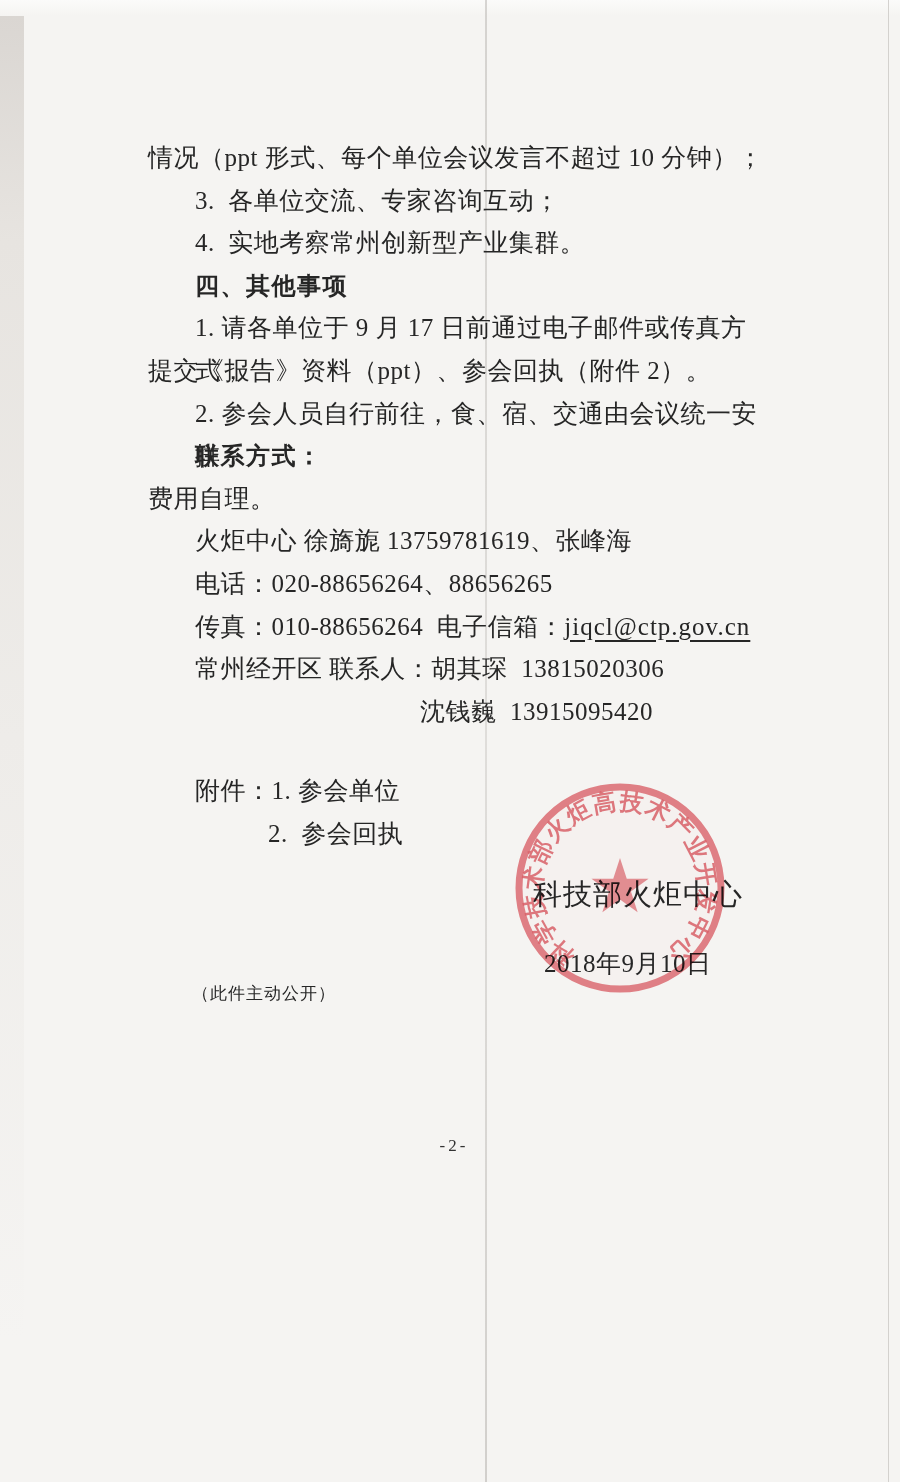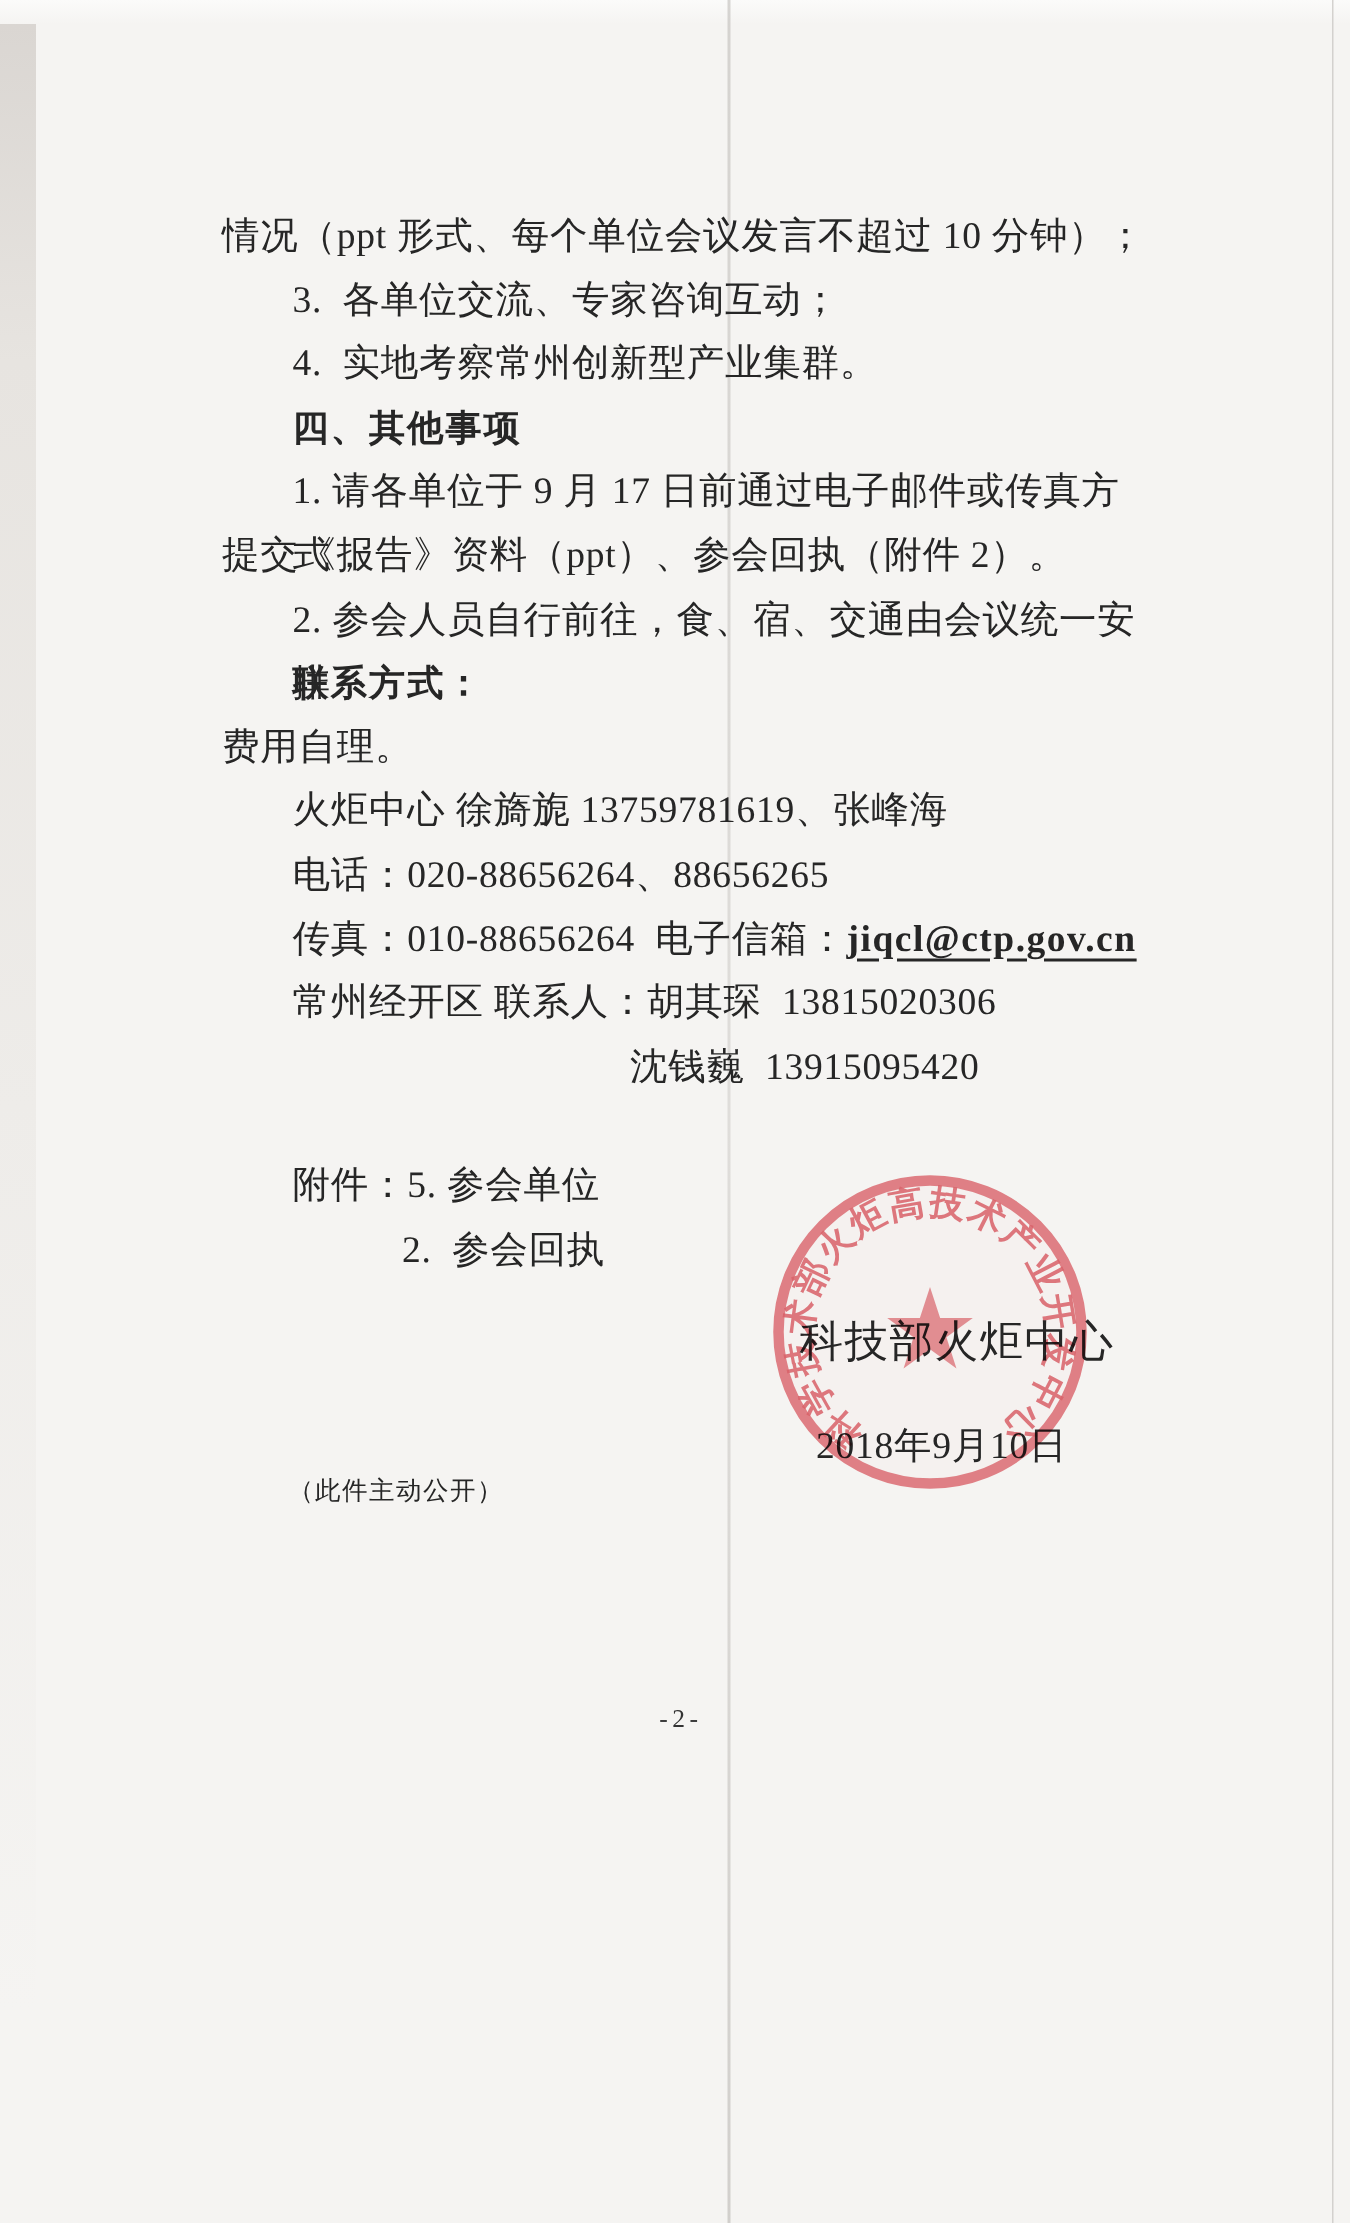--- a/index.html
+++ b/index.html
@@ -36,21 +36,20 @@
   }
   .indent{padding-left:47px;}
   .indent-big{padding-left:272px;}
   .bold{
     font-family:"Liberation Sans","DejaVu Sans",sans-serif;
     font-weight:700;letter-spacing:1.5px;font-size:24px;
   }
   .email{
     text-decoration:underline;text-underline-offset:5px;
     letter-spacing:1px;
-    font-weight:bold;
   }
   .attachment-block{
     position:absolute;left:148px;top:770px;width:500px;z-index:2;
   }
   .sig-org{
     position:absolute;left:533px;top:875px;z-index:2;
     font-size:29px;letter-spacing:1px;white-space:nowrap;
   }
   .sig-date{
     position:absolute;left:544px;top:947px;z-index:2;
@@ -89,21 +88,21 @@
   <div class="line indent bold">联系方式：</div>
   <div class="line">费用自理。</div>
   <div class="line indent">火炬中心 徐旖旎 13759781619、张峰海</div>
   <div class="line indent">电话：020-88656264、88656265</div>
   <div class="line indent"><span>传真：010-88656264  电子信箱：</span><span class="email">jiqcl@ctp.gov.cn</span></div>
   <div class="line indent">常州经开区 联系人：胡其琛  13815020306</div>
   <div class="line indent-big">沈钱巍  13915095420</div>
 </div>
 
 <div class="attachment-block">
-  <div class="line indent">附件：5. 参会单位</div>
+  <div class="line indent">附件：1. 参会单位</div>
   <div class="line" style="padding-left:120px;">2.  参会回执</div>
 </div>
 
 <div class="sig-org">科技部火炬中心</div>
 <div class="sig-date">2018年9月10日</div>
 
 <div class="disclosure">（此件主动公开）</div>
 
 <div class="page-number">-2-</div>
 

